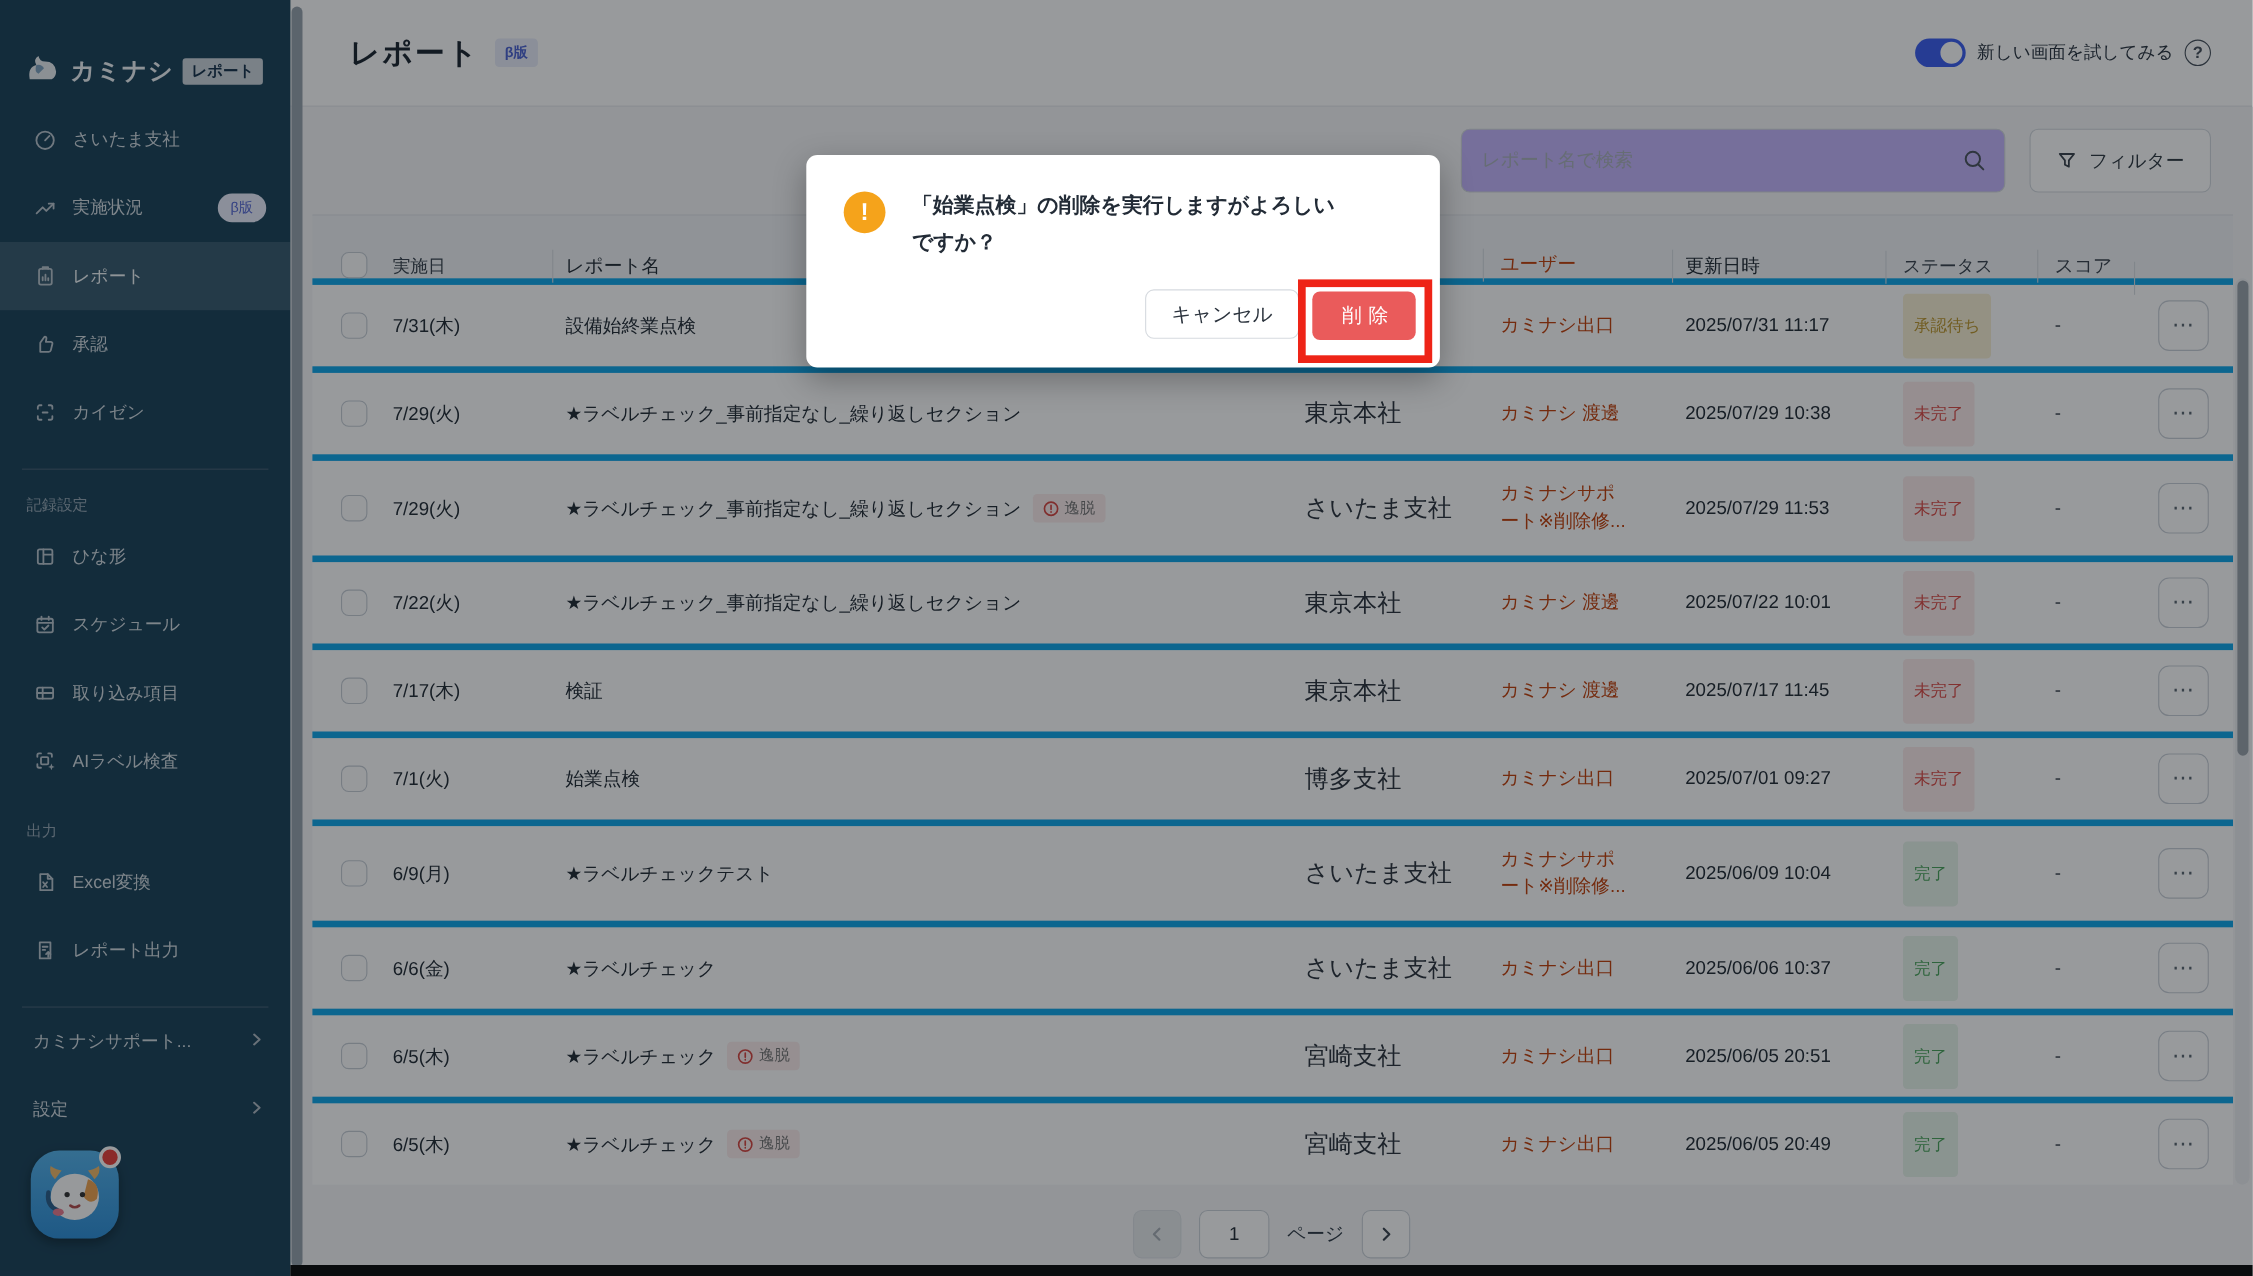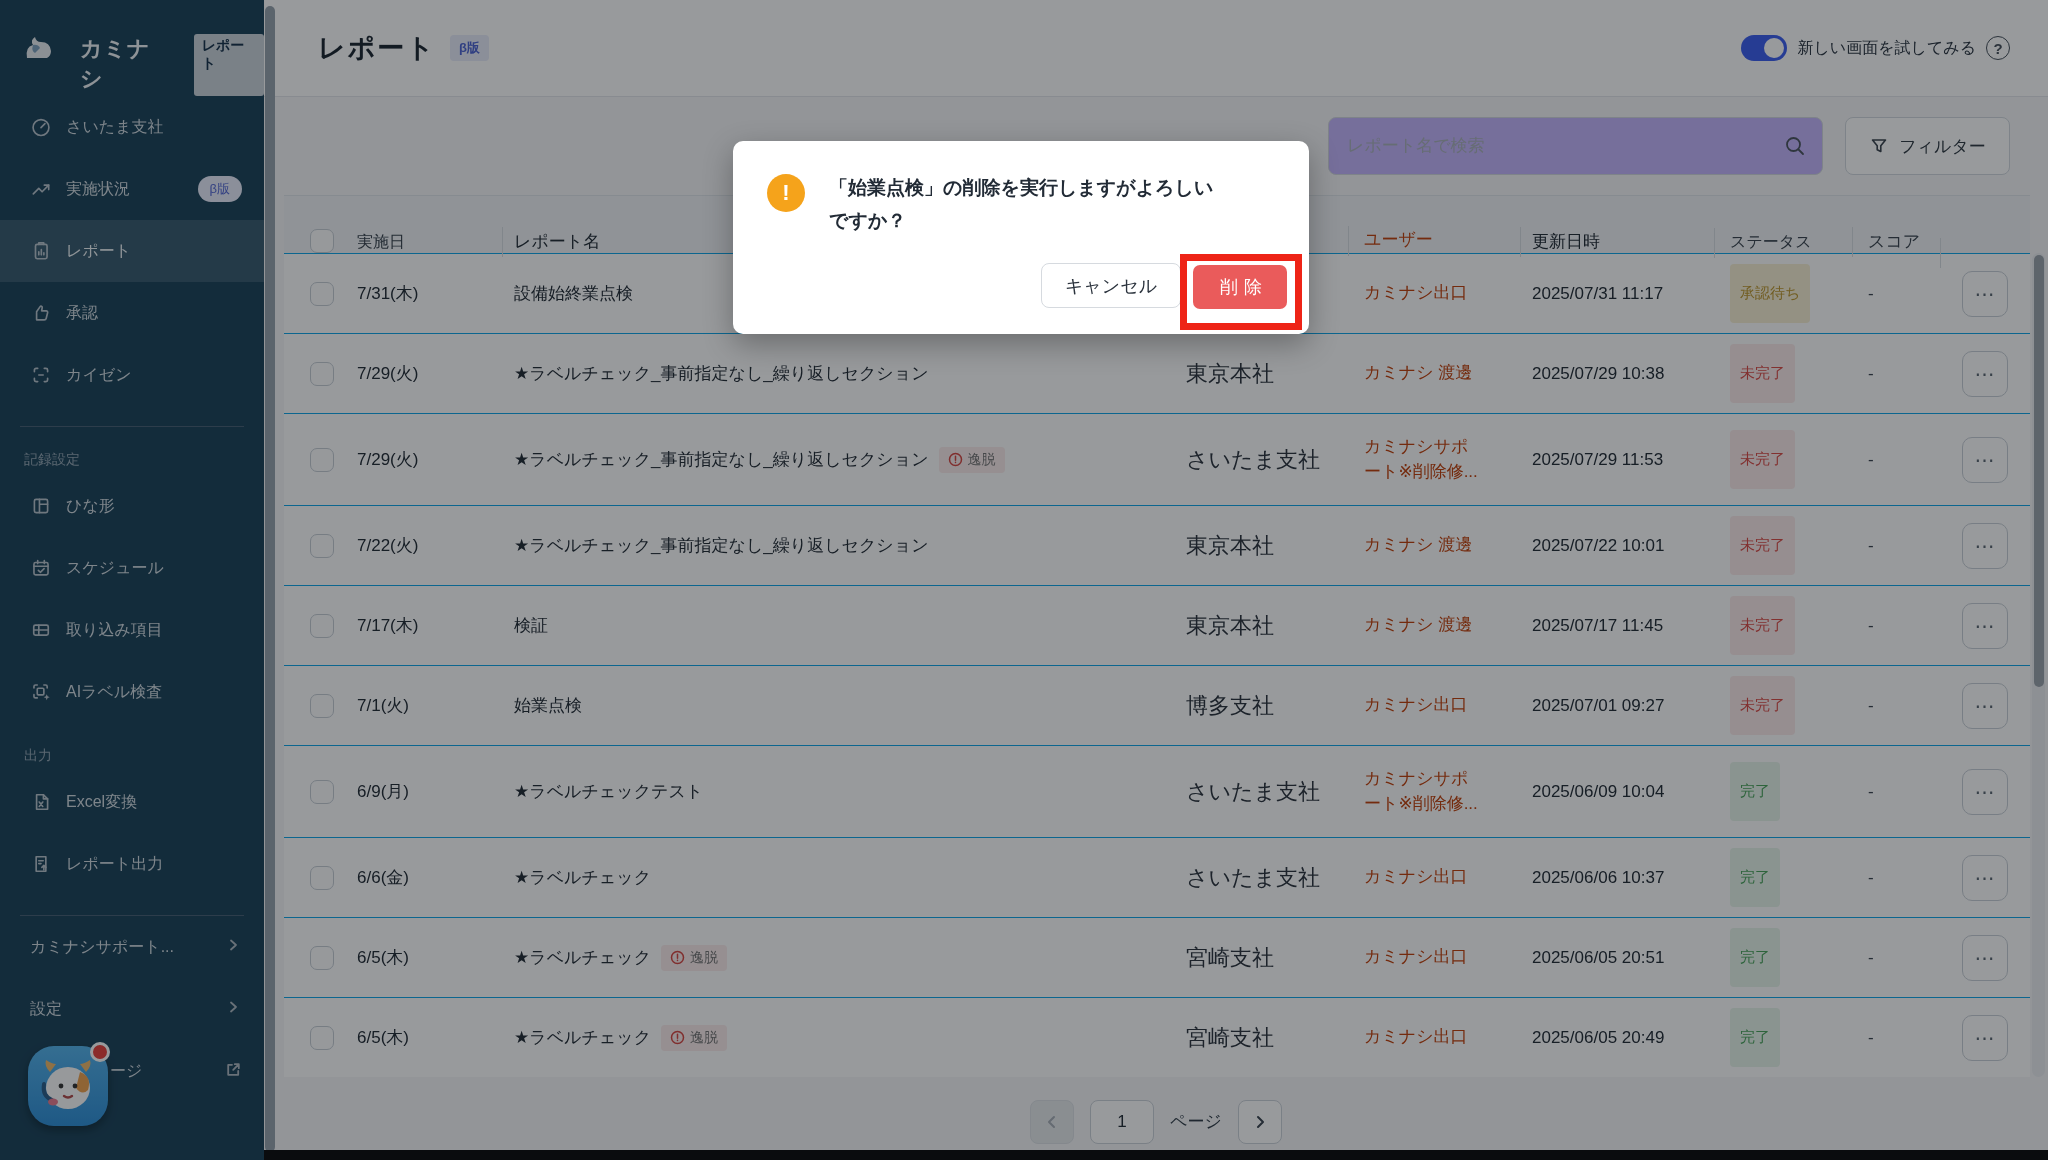--- a/index.html
+++ b/index.html
@@ -3,21 +3,21 @@
 <meta charset="utf-8">
 <style>
   * { margin:0; padding:0; box-sizing:border-box; }
   html,body { background:#222; }
   body { font-family:"Liberation Sans","DejaVu Sans",sans-serif; }
   #app { position:relative; width:2048px; height:1160px; overflow:hidden; background:#f6f7f9; }
 
   
   .sidebar { position:absolute; left:0; top:0; width:264px; height:1160px; background:#1b4259; z-index:10; }
   .side-scroll { position:absolute; left:265px; top:6px; width:10px; height:1146px; border-radius:5px; background:#97a2ad; z-index:11; }
-  .logo-row { display:flex; gap:24px; padding:34px 0 0 22px; height:96px; }
+  .logo-row { display:flex; align-items:center; gap:8px; padding:34px 0 0 22px; height:96px; }
   .logo-brand { color:#eef3f6; font-size:22px; font-weight:bold; letter-spacing:1px; }
   .logo-badge { background:#ccd4db; color:#16314a; font-size:14px; font-weight:bold; padding:3px 8px; border-radius:3px; }
   .nav-item { display:flex; align-items:center; gap:14px; height:62px; padding:0 22px 0 30px; color:#d2dbe1; font-size:16px; cursor:pointer; }
   .nav-item .nv-label { flex:0 1 auto; white-space:nowrap; overflow:hidden; }
   .nav-item.selected { background:rgba(255,255,255,0.13); color:#eff4f7; }
   .nav-item .spacer { flex:1; }
   .nav-badge { background:#e9edfb; color:#5568d4; font-size:13px; padding:4px 12px; border-radius:13px; }
   .nav-divider { height:1px; background:#45607350; background:#476074; margin:20px 20px 0 20px; }
   .nav-section { height:48px; display:flex; align-items:flex-end; padding:0 0 6px 24px; color:#94a6b3; font-size:14px; }
   .nav-item.partial { padding-left:110px; }
@@ -45,21 +45,21 @@
   .search-box { position:relative; width:495px; height:58px; }
   .search-box input { width:100%; height:100%; border:1px solid #d3d8de; border-radius:8px; background:#c4b5fd; padding:0 52px 0 18px; font-size:17px; color:#2b333d; font-family:inherit; outline:none; }
   .search-box input::placeholder { color:#aab1bb; }
   .search-icn { position:absolute; right:16px; top:17px; }
   .search-icn svg { width:24px; height:24px; stroke:#4b545e; fill:none; stroke-width:1.8; stroke-linecap:round; }
   .filter-btn { width:165px; height:58px; border:1px solid #d3d8de; border-radius:8px; background:#fff; display:flex; align-items:center; justify-content:center; gap:10px; font-size:17px; color:#2f3942; cursor:pointer; }
   .filter-btn svg { width:20px; height:20px; stroke:#39424c; fill:none; stroke-width:1.6; stroke-linejoin:round; }
 
   
   .table-wrap { margin:0 18px 0 20px; }
-  .trow { display:flex; align-items:center; background:#fff; border-top:1px solid #0ea5e9; height:80px; }
+  .trow { display:flex; align-items:center; background:#fff; border-top:6px solid #0ea5e9; height:80px; }
   .trow.tall { height:92px; }
   .thead { display:flex; align-items:flex-end; background:#f1f3f6; border-top:1px solid #e1e5ea; height:58px; font-weight:normal; color:#39434e; font-size:16px; }
   .cb { width:24px; height:24px; border:1.5px solid #c6cdd5; border-radius:7px; background:#fdfdfe; margin:0 0 0 26px; flex:0 0 24px; cursor:pointer; }
   .c-date { width:168px; padding-left:23px; flex:0 0 168px; font-size:17px; color:#222b35; }
   .c-name { flex:1 1 auto; padding-left:12px; font-size:17px; color:#222b35; display:flex; align-items:center; gap:10px; min-width:0; }
   .c-loc { flex:0 0 178px; padding-left:16px; font-size:22px; color:#2b333d; }
   .c-user { flex:0 0 172px; padding-left:16px; font-size:17px; color:#c2410c; white-space:pre-line; line-height:1.45; }
   .c-upd { flex:0 0 194px; padding-left:12px; font-size:17px; color:#222b35; }
   .c-status { flex:0 0 138px; padding-left:16px; }
   .c-score { flex:0 0 88px; padding-left:16px; font-size:17px; color:#3a434e; }
@@ -243,27 +243,20 @@
               <path d="M7 4.5 L12 9 L7 13.5"></path>
             </svg></span>
         </div>
         <div class="nav-item">
           <span class="nv-label">設定</span>
           <span class="spacer"></span>
           <span class="chev"><svg viewBox="0 0 18 18">
               <path d="M7 4.5 L12 9 L7 13.5"></path>
             </svg></span>
         </div>
-        <div class="nav-item partial">
-          <span class="nv-label">ージ</span>
-          <span class="spacer"></span>
-          <span class="ext"><svg viewBox="0 0 18 18">
-              <path d="M8 4.8 H4.2 V14.8 H14.2 V11 M10.8 4.2 H14.8 V8.2 M14.6 4.4 L9.2 9.8"></path>
-            </svg></span>
-        </div>
       </nav>
     <div class="mascot">
       <span class="dot"></span>
       <span class="bubble"></span>
       <svg style="position:absolute;left:8px;top:12px;" width="64" height="60" viewBox="0 0 64 60">
         <path d="M14 14 Q8 8 10 2 Q16 6 20 6 Z" fill="#efb96a"></path>
         <path d="M50 14 Q56 8 54 2 Q48 6 44 6 Z" fill="#efb96a"></path>
         <ellipse cx="32" cy="30" rx="22" ry="21" fill="#fdfdfd"></ellipse>
         <path d="M44 14 Q56 18 52 32 Q46 38 40 30 Z" fill="#f0a24f"></path>
         <path d="M8 26 Q6 38 16 42" stroke="#2a5d8a" stroke-width="4" fill="none" stroke-linecap="round"></path>

